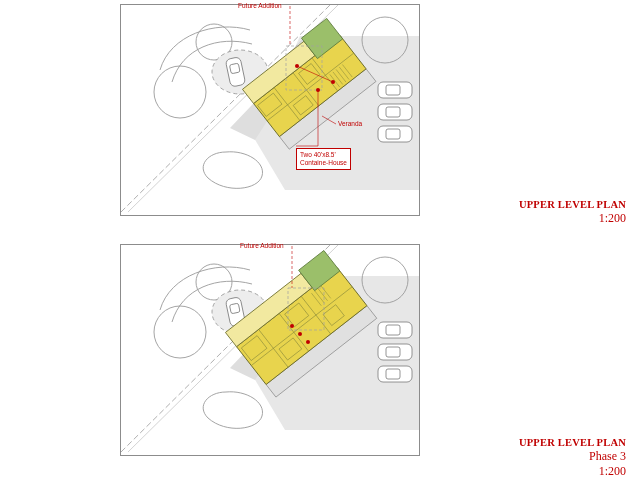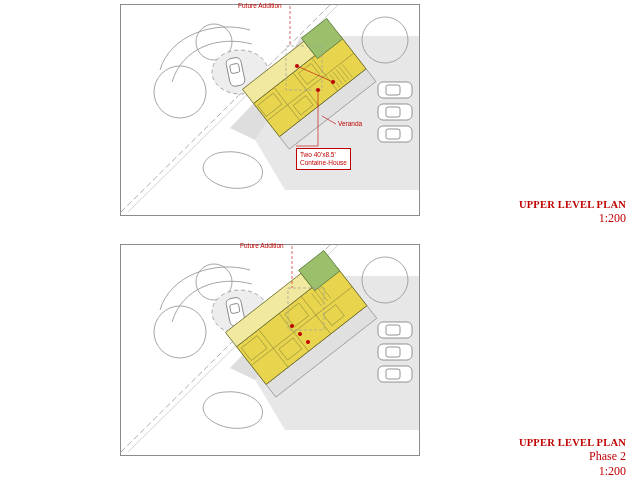--- a/index.html
+++ b/index.html
@@ -263,18 +263,18 @@
           <circle cx="300" cy="94" r="2"></circle>
           <circle cx="308" cy="102" r="2"></circle>
         </g>
       </g>
     </svg>
 
     <div class="annot center" style="left:240px; top:2px;">Future Addition</div>
 
     <div class="title-block" style="top:196px;">
       <div class="title-main">UPPER LEVEL PLAN</div>
-      <div class="title-sub">Phase 2</div>
+      <div class="title-sub">Phase 3</div>
       <div class="title-sub">1:200</div>
     </div>
   </div>
 
 </div>
 
 </body></html>

